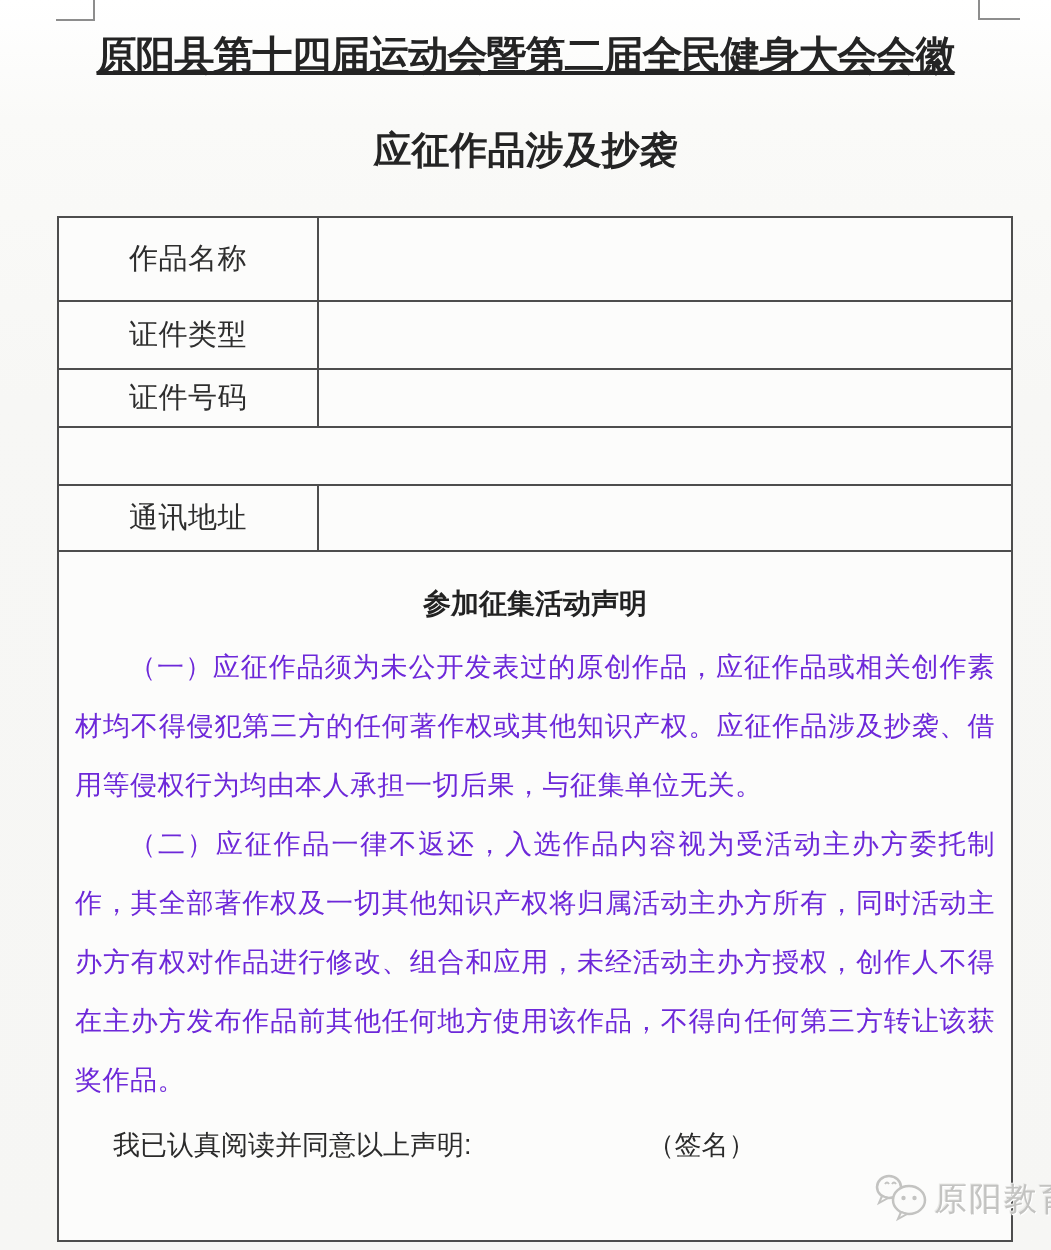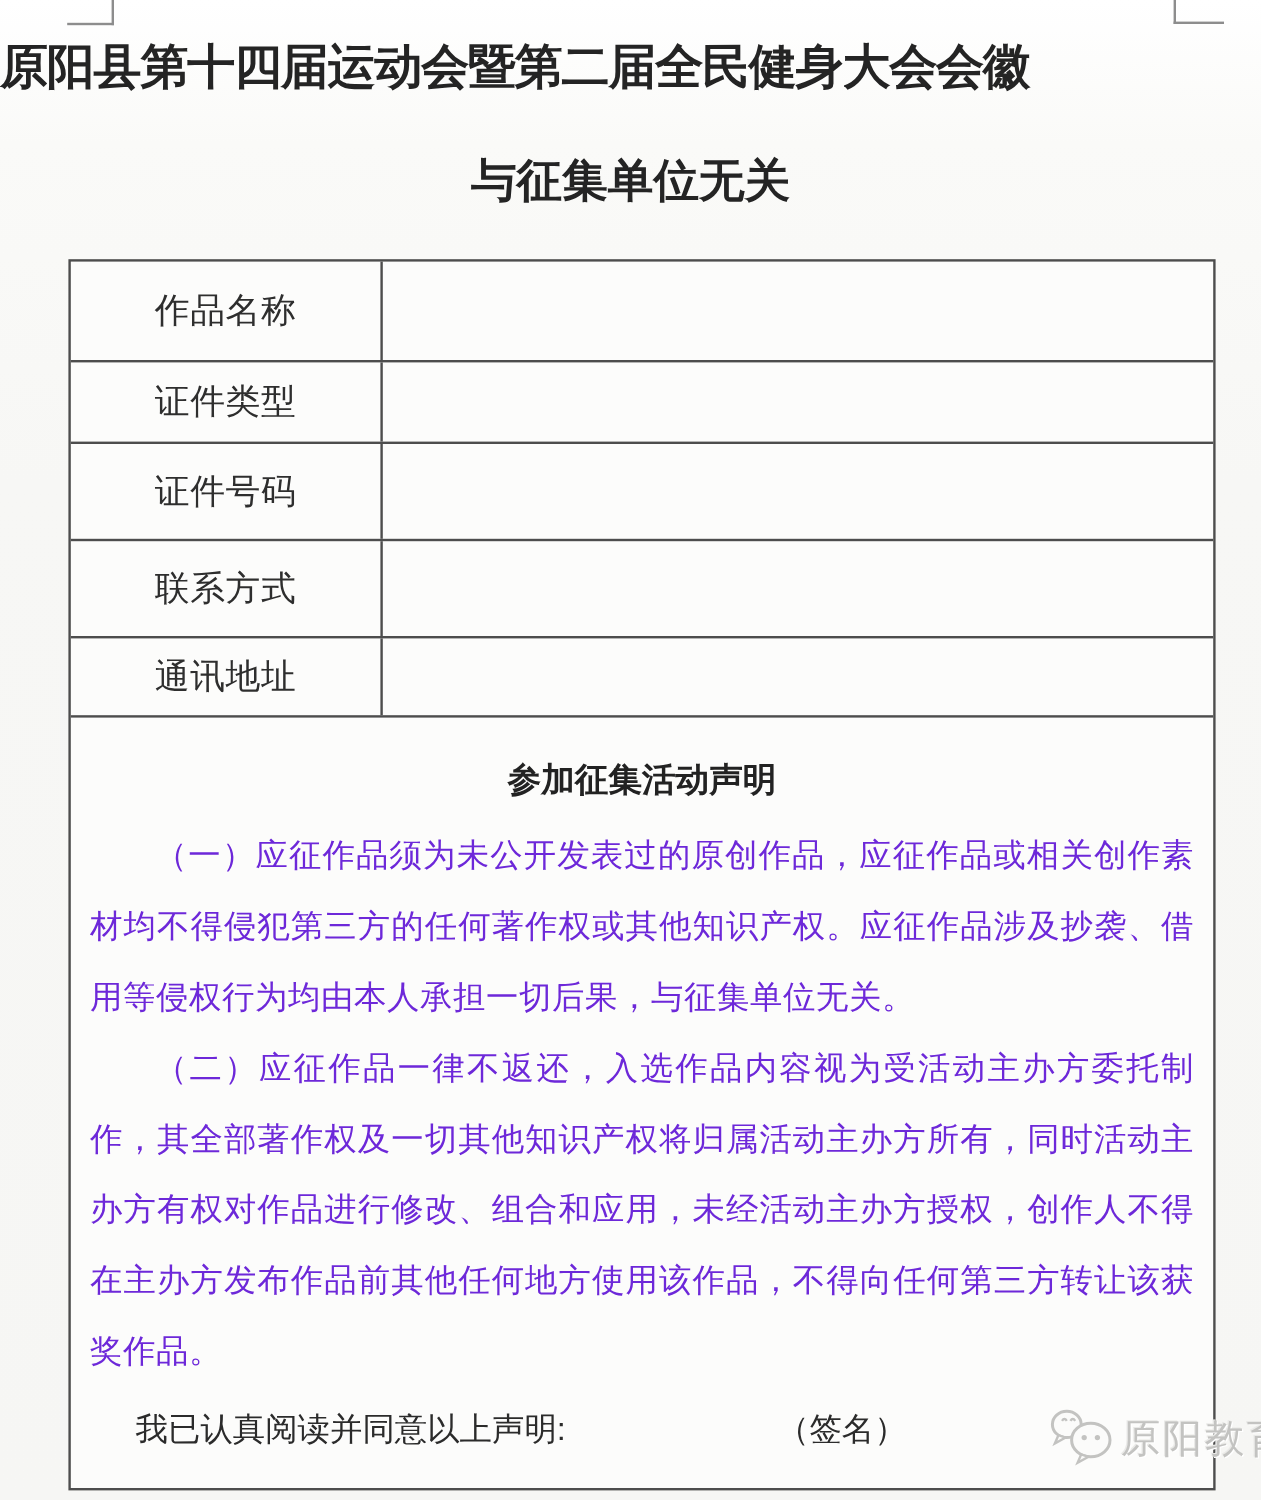--- a/index.html
+++ b/index.html
@@ -22,23 +22,24 @@
   }
   .corner-tr {
     left: 978px; width: 40px; height: 18px;
     border-left: 2px solid #8d8d8d;
     border-bottom: 2px solid #8d8d8d;
   }
 
   
   .title1 {
     position: absolute; top: 28px; left: 0; width: 100%;
-    margin: 0; text-align: left;
+    margin: 0; text-align: center;
     font-size: 40px; font-weight: 600; letter-spacing: -1px;
     color: #242424;
+    text-decoration: underline;
   }
   .title2 {
     position: absolute; top: 125px; left: 0; width: 100%;
     margin: 0; text-align: center;
     font-size: 38px; font-weight: 600; letter-spacing: 0px;
     color: #242424;
   }
 
   
   .form-table {
@@ -51,21 +52,21 @@
   }
   .frow {
     display: flex;
     box-sizing: border-box;
     border-bottom: 2px solid #4d4d4d;
     flex: 0 0 auto;
   }
   .frow.h-tall  { height: 84px; }
   .frow.h-std1  { height: 66px; }
   .frow.h-std2  { height: 68px; justify-content: flex-end; }
-  .frow.h-std3  { height: 81px; }
+  .frow.h-std3  { height: 58px; }
   .fcell { box-sizing: border-box; }
   .fcell.label {
     width: 260px;
     border-right: 2px solid #4d4d4d;
     display: flex; align-items: center; justify-content: center;
     font-size: 29px; color: #2e2e2e;
     letter-spacing: 0.5px;
   }
   .fcell.value { flex: 1; }
 
@@ -122,42 +123,41 @@
 </style>
 </head>
 <body>
 
 <div class="page">
 
   <div class="corner corner-tl"></div>
   <div class="corner corner-tr"></div>
 
   <h1 class="title1">原阳县第十四届运动会暨第二届全民健身大会会徽</h1>
-  <h2 class="title2">与征集单位无关</h2>
+  <h2 class="title2">应征作品涉及抄袭</h2>
 
   <div class="form-table">
 
     <div class="frow h-tall">
       <div class="fcell label">作品名称</div>
       <div class="fcell value"></div>
     </div>
 
 
     <div class="frow h-std2">
       <div class="fcell label">证件类型</div>
       <div class="fcell value"></div>
     </div>
 
     <div class="frow h-std3">
       <div class="fcell label">证件号码</div>
       <div class="fcell value"></div>
     </div>
 
     <div class="frow h-std3">
-      <div class="fcell label">联系方式</div>
       <div class="fcell value"></div>
     </div>
 
     <div class="frow h-std1">
       <div class="fcell label">通讯地址</div>
       <div class="fcell value"></div>
     </div>
 
     <div class="decl-cell">
       <div class="decl-title">参加征集活动声明</div>

